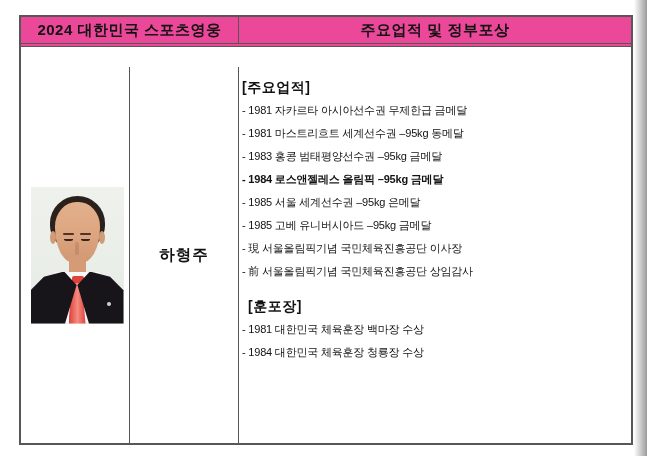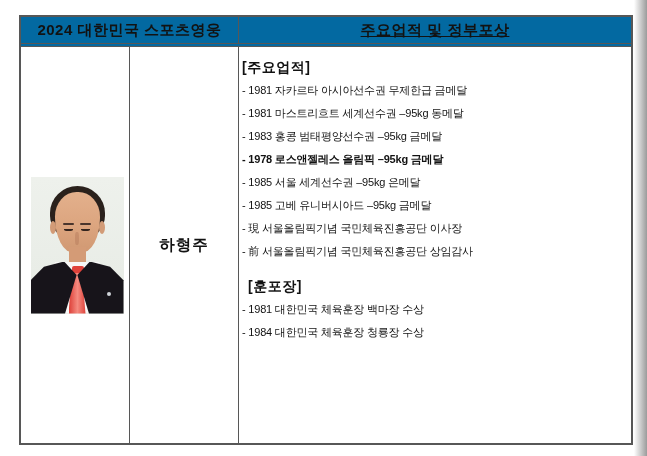--- a/index.html
+++ b/index.html
@@ -10,31 +10,31 @@
   .page-edge{
     position:absolute;top:0;right:0;width:13px;height:456px;pointer-events:none;
     background:linear-gradient(to right,rgba(160,160,160,0),#9b9b9b);
   }
   .doc-table{
     position:absolute;left:19px;top:15px;width:614px;height:430px;
     border:2px solid #575757;box-sizing:border-box;background:#ffffff;
     display:flex;flex-direction:column;
   }
   .header-row{
-    height:26px;flex:0 0 auto;display:flex;background:#0369a1;
+    height:26px;flex:0 0 auto;display:flex;background:#ec4899;
     border-bottom:4px double #575757;
   }
   .header-cell{
     display:flex;align-items:center;justify-content:center;
     font-size:15px;font-weight:bold;letter-spacing:0.5px;white-space:nowrap;
   }
   .header-cell.left{width:218px;flex:0 0 auto;border-right:1px solid #575757;box-sizing:border-box;}
-  .header-cell.right{flex:1;text-decoration:underline;}
+  .header-cell.right{flex:1;}
   .body-row{flex:1;display:flex;min-height:0;}
-  .col{box-sizing:border-box;}
+  .col{box-sizing:border-box;margin-top:20px;}
   .col-photo{
     width:109px;flex:0 0 auto;border-right:1px solid #575757;
     display:flex;align-items:center;justify-content:center;
   }
   .col-name{
     width:109px;flex:0 0 auto;border-right:1px solid #575757;
     display:flex;flex-direction:column;align-items:center;justify-content:center;gap:0;
   }
   .col-achv{flex:1;padding:9px 6px 0 3px;overflow:hidden;}
   .person-name{font-size:15.5px;font-weight:bold;letter-spacing:1px;}
@@ -115,21 +115,21 @@
 
     <div class="col col-name">
       <div class="person-name">하형주</div>
     </div>
 
     <div class="col col-achv">
       <div class="ach-title">[주요업적]</div>
       <div class="ach-line">- 1981 자카르타 아시아선수권 무제한급 금메달</div>
       <div class="ach-line">- 1981 마스트리흐트 세계선수권 –95kg 동메달</div>
       <div class="ach-line">- 1983 홍콩 범태평양선수권 –95kg 금메달</div>
-      <div class="ach-line bold">- 1978 로스앤젤레스 올림픽 –95kg 금메달</div>
+      <div class="ach-line bold">- 1984 로스앤젤레스 올림픽 –95kg 금메달</div>
       <div class="ach-line">- 1985 서울 세계선수권 –95kg 은메달</div>
       <div class="ach-line">- 1985 고베 유니버시아드 –95kg 금메달</div>
       <div class="ach-line">- 現 서울올림픽기념 국민체육진흥공단 이사장</div>
       <div class="ach-line">- 前 서울올림픽기념 국민체육진흥공단 상임감사</div>
       <div class="ach-title second">[훈포장]</div>
       <div class="ach-line">- 1981 대한민국 체육훈장 백마장 수상</div>
       <div class="ach-line">- 1984 대한민국 체육훈장 청룡장 수상</div>
     </div>
 
   </div>

